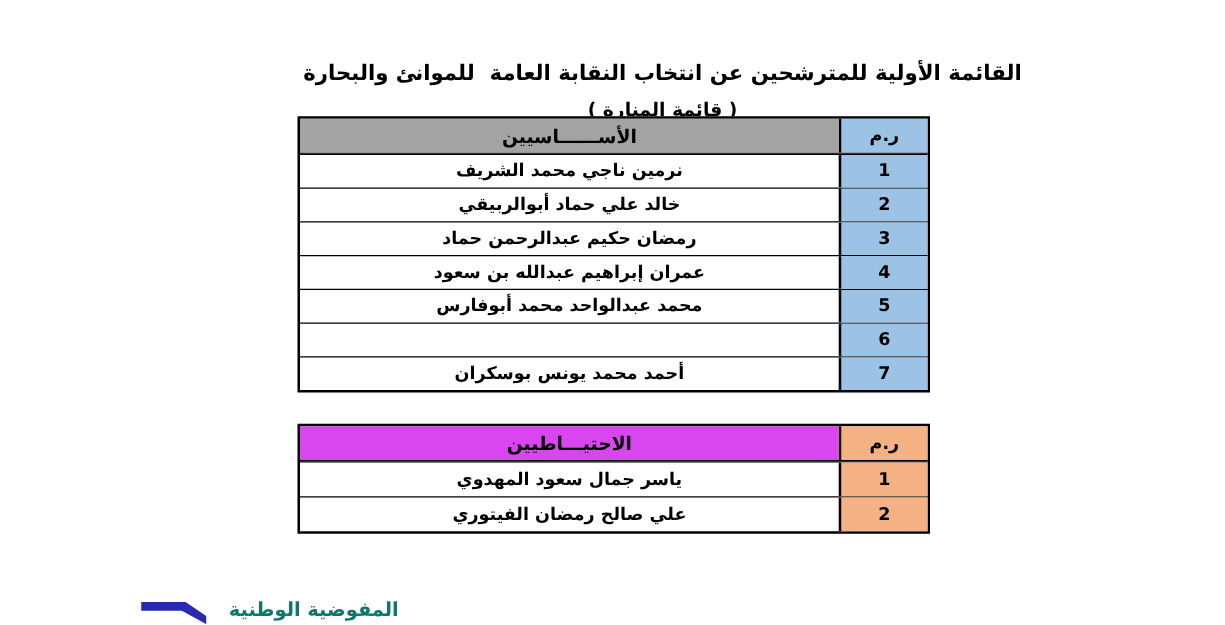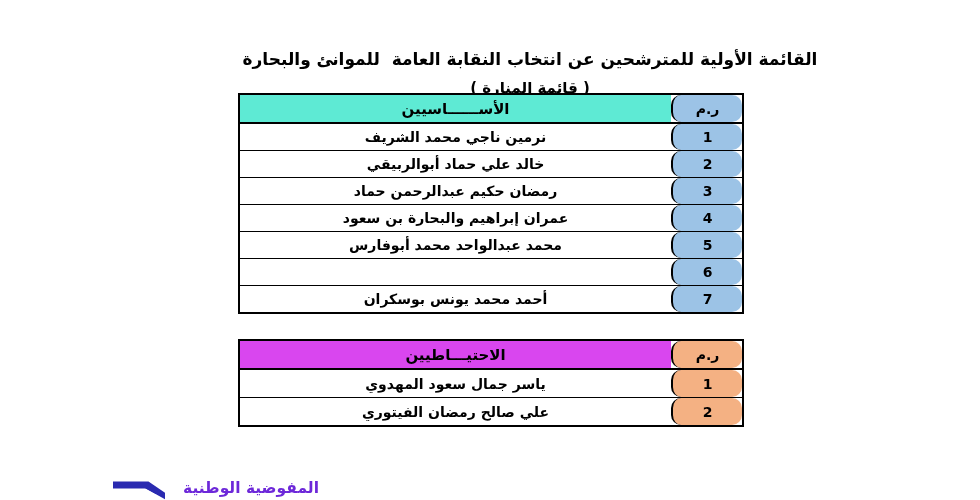--- a/index.html
+++ b/index.html
@@ -54,21 +54,20 @@
     display: flex;
     align-items: center;
     justify-content: center;
     font-weight: bold;
     box-sizing: border-box;
   }
   .cell.num {
     width: 71px;
     border-left: 2px solid #000;
     font-size: 14px;
-    border-radius: 10px;
   }
   .cell.name { flex: 1; font-size: 14px; }
   .thead .cell.name { font-size: 15px; }
 
   
   .logo-mark {
     position: absolute;
     left: 113px; top: 480px;
     width: 52px; height: 26px;
   }
@@ -86,37 +85,37 @@
 <body>
 
 <div class="title-wrap">
   <div class="title-l1">القائمة الأولية للمترشحين عن انتخاب النقابة العامة  للموانئ والبحارة</div>
   <div class="title-l2">( قائمة المنارة )</div>
 </div>
 
 <div class="ctable" id="table-primary">
   <div class="trow thead">
     <div class="cell num" style="background: rgb(156, 195, 230);">ر.م</div>
-    <div class="cell name" style="background: #5eead4;">الأســــــاسيين</div>
+    <div class="cell name" style="background: #a3a3a3;">الأســــــاسيين</div>
   </div>
 <div class="trow">
       <div class="cell num" style="background: rgb(156, 195, 230);">1</div>
       <div class="cell name">نرمين ناجي محمد الشريف</div>
     </div>
     <div class="trow">
       <div class="cell num" style="background: rgb(156, 195, 230);">2</div>
       <div class="cell name">خالد علي حماد أبوالربيقي</div>
     </div>
     <div class="trow">
       <div class="cell num" style="background: rgb(156, 195, 230);">3</div>
       <div class="cell name">رمضان حكيم عبدالرحمن حماد</div>
     </div>
     <div class="trow">
       <div class="cell num" style="background: rgb(156, 195, 230);">4</div>
-      <div class="cell name">عمران إبراهيم والبحارة بن سعود</div>
+      <div class="cell name">عمران إبراهيم عبدالله بن سعود</div>
     </div>
     <div class="trow">
       <div class="cell num" style="background: rgb(156, 195, 230);">5</div>
       <div class="cell name">محمد عبدالواحد محمد أبوفارس</div>
     </div>
     <div class="trow">
       <div class="cell num" style="background: rgb(156, 195, 230);">6</div>
     </div>
     <div class="trow">
       <div class="cell num" style="background: rgb(156, 195, 230);">7</div>
@@ -138,13 +137,13 @@
       <div class="cell name">علي صالح رمضان الفيتوري</div>
     </div>
   </div>
 
 <div class="logo-mark">
   <svg width="52" height="26" viewBox="0 0 52 26" xmlns="http://www.w3.org/2000/svg">
     <path d="M1 3 H35 L51 14 V17 L33 7 H1 Z" fill="none" stroke-width="3" stroke="#2A2AB0"></path>
     <path d="M1 2 h34 l16 12 h-8 L30 7 H1 Z" class="mark-fill" fill="#2A2AB0"></path>
   </svg>
 </div>
-<div class="logo-text" style="color: #6d28d9;">المفوضية الوطنية</div>
+<div class="logo-text" style="color: #0f766e;">المفوضية الوطنية</div>
 
 </body></html>

